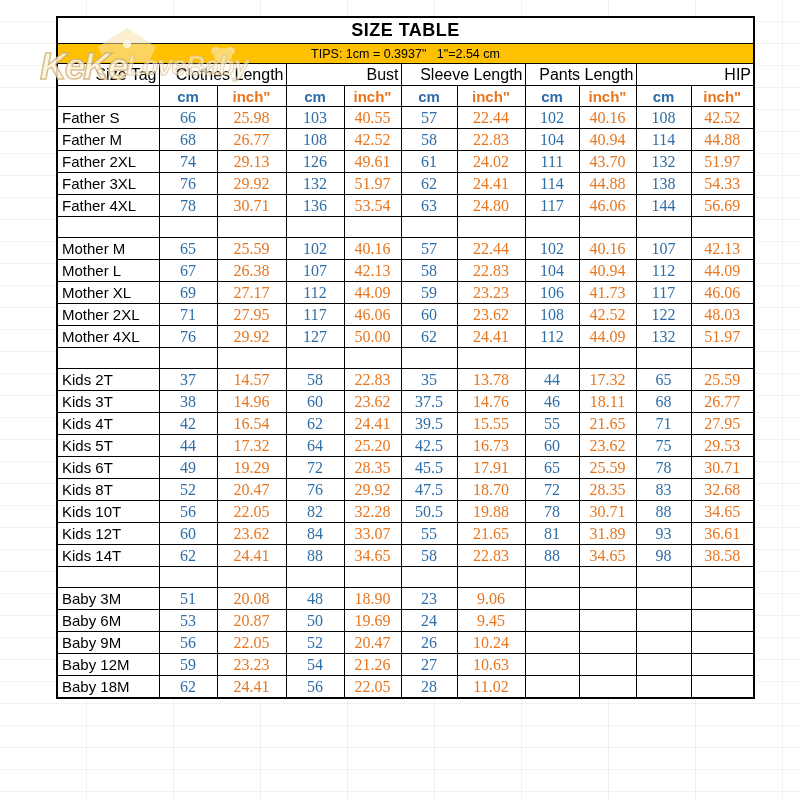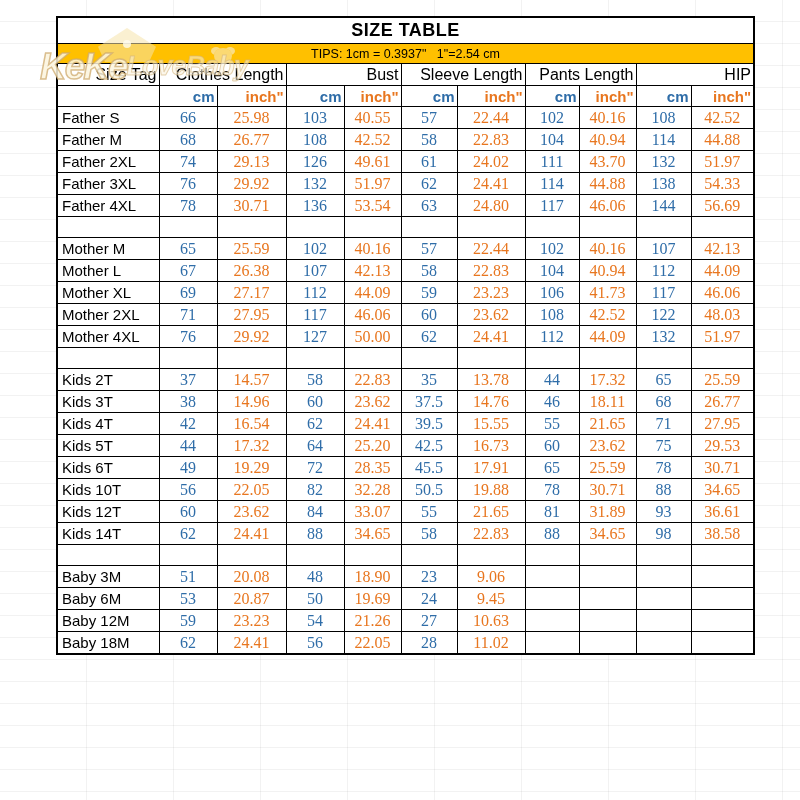--- a/index.html
+++ b/index.html
@@ -31,21 +31,21 @@
     letter-spacing:0.5px;
   }
   .tips-row th{
     height:19px;background:var(--accent,#FFC000);
     font-size:12.5px;font-weight:normal;color:#000;text-align:center;
     white-space:pre;
   }
   .group-row th{
     height:21px;font-size:16px;font-weight:normal;color:#000;text-align:right;
   }
-  .unit-row th{height:20px;font-size:15px;font-weight:bold;text-align:right;}
+  .unit-row th{height:20px;font-size:15px;font-weight:bold;text-align:center;}
   .unit-row th.cm{color:var(--cm,#2F6DA8);}
   .unit-row th.inch{color:var(--inch,#E8761F);}
 
   tbody td{height:21px;font-size:15px;text-align:center;vertical-align:middle;}
   tbody td.tag{
     text-align:left;padding-left:4px;color:#000;font-size:15px;
     font-family:"Liberation Sans",sans-serif;
   }
   tbody td.cm,tbody td.inch{
     font-family:"Liberation Serif",serif;font-size:16px;
@@ -353,20 +353,33 @@
           <td class="cm">72</td>
           <td class="inch">28.35</td>
           <td class="cm">45.5</td>
           <td class="inch">17.91</td>
           <td class="cm">65</td>
           <td class="inch">25.59</td>
           <td class="cm">78</td>
           <td class="inch">30.71</td>
         </tr>
         <tr>
+          <td class="tag">Kids 8T</td>
+          <td class="cm">52</td>
+          <td class="inch">20.47</td>
+          <td class="cm">76</td>
+          <td class="inch">29.92</td>
+          <td class="cm">47.5</td>
+          <td class="inch">18.70</td>
+          <td class="cm">72</td>
+          <td class="inch">28.35</td>
+          <td class="cm">83</td>
+          <td class="inch">32.68</td>
+        </tr>
+        <tr>
           <td class="tag">Kids 10T</td>
           <td class="cm">56</td>
           <td class="inch">22.05</td>
           <td class="cm">82</td>
           <td class="inch">32.28</td>
           <td class="cm">50.5</td>
           <td class="inch">19.88</td>
           <td class="cm">78</td>
           <td class="inch">30.71</td>
           <td class="cm">88</td>
@@ -431,20 +444,33 @@
           <td class="cm">50</td>
           <td class="inch">19.69</td>
           <td class="cm">24</td>
           <td class="inch">9.45</td>
           <td class="cm"></td>
           <td class="inch"></td>
           <td class="cm"></td>
           <td class="inch"></td>
         </tr>
         <tr>
+          <td class="tag">Baby 9M</td>
+          <td class="cm">56</td>
+          <td class="inch">22.05</td>
+          <td class="cm">52</td>
+          <td class="inch">20.47</td>
+          <td class="cm">26</td>
+          <td class="inch">10.24</td>
+          <td class="cm"></td>
+          <td class="inch"></td>
+          <td class="cm"></td>
+          <td class="inch"></td>
+        </tr>
+        <tr>
           <td class="tag">Baby 12M</td>
           <td class="cm">59</td>
           <td class="inch">23.23</td>
           <td class="cm">54</td>
           <td class="inch">21.26</td>
           <td class="cm">27</td>
           <td class="inch">10.63</td>
           <td class="cm"></td>
           <td class="inch"></td>
           <td class="cm"></td>

